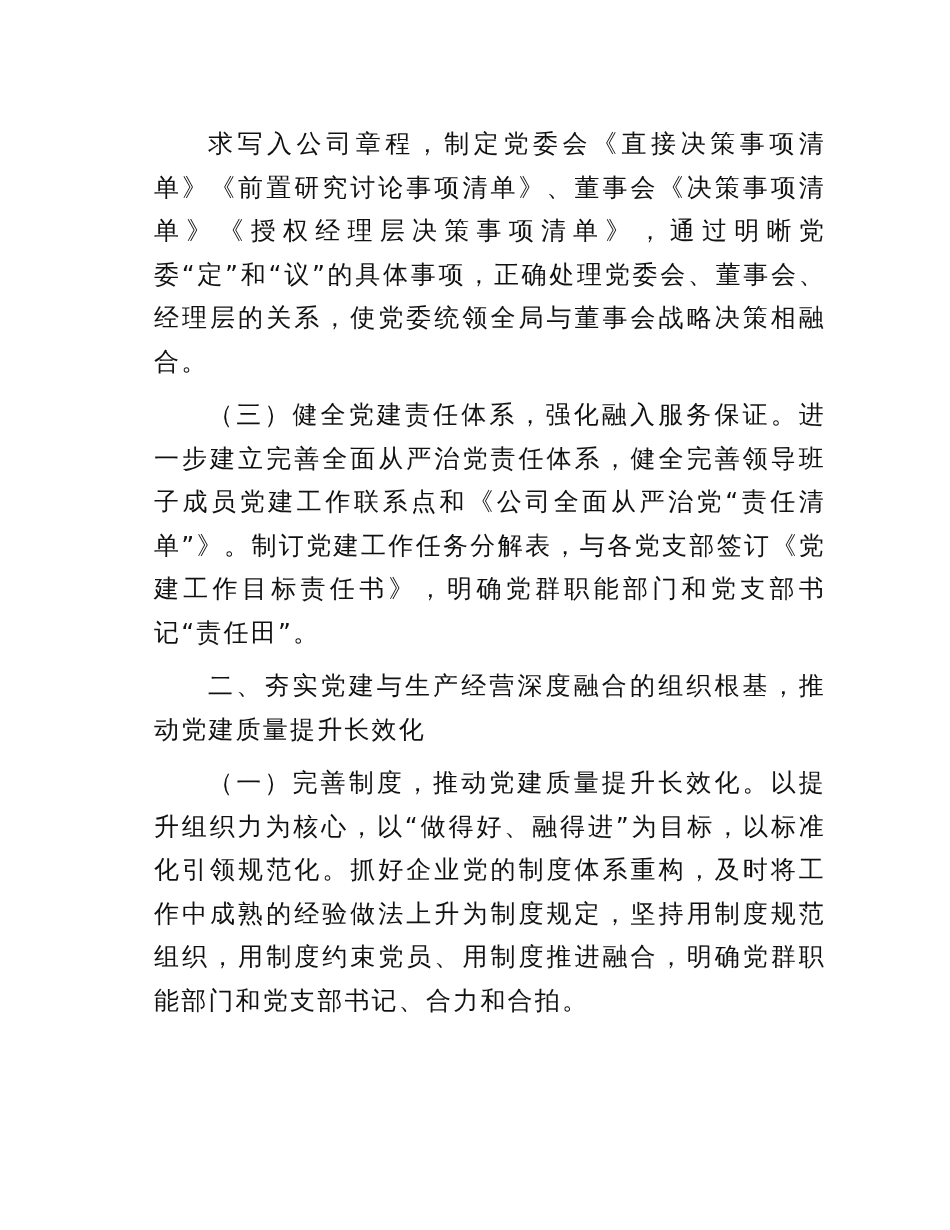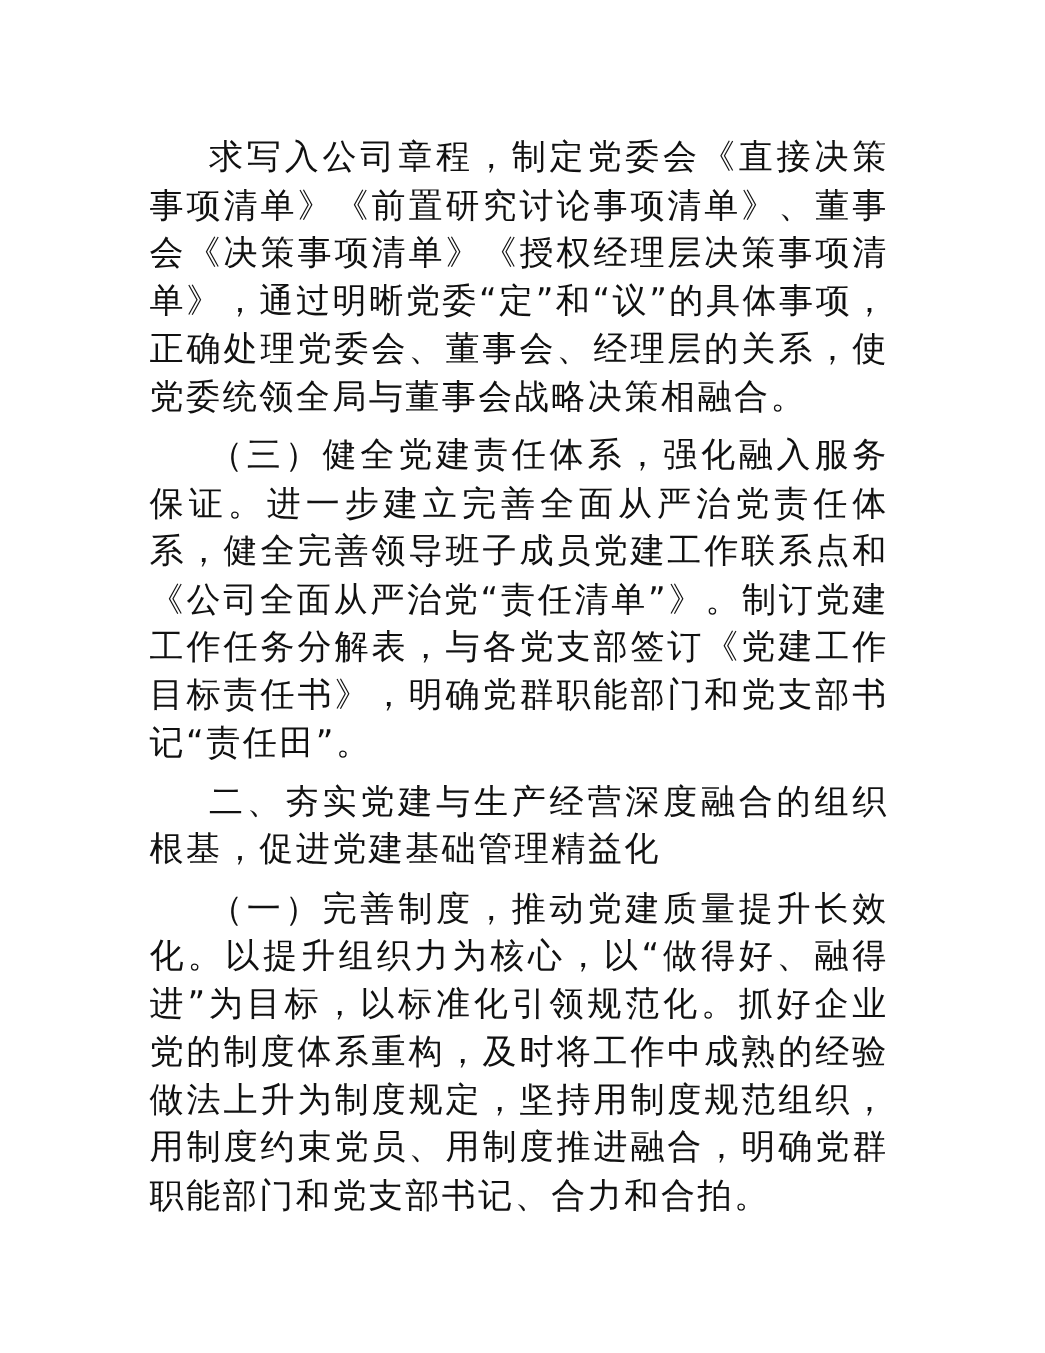--- a/index.html
+++ b/index.html
@@ -8,26 +8,26 @@
       background: #ffffff;
     }
     body {
       width: 950px;
       height: 1230px;
       position: relative;
       overflow: hidden;
     }
     .page {
       position: absolute;
-      left: 136px;
+      left: 154px;
       top: 122px;
       width: 672px;
       color: #111111;
       font-family: "DejaVu Sans", "Liberation Sans", sans-serif;
-      font-size: 31px;
+      font-size: 25px;
       line-height: 43.5px;
       letter-spacing: 2.2px;
     }
     .para {
       margin: 0 0 10px 0;
       text-align: justify;
       text-justify: inter-character;
       word-break: break-all;
     }
     .para.indent {
@@ -36,15 +36,15 @@
     .para.cont {
       text-indent: 54px;
     }
   </style>
 </head>
 <body>
 
 <div class="page">
   <p class="para cont">求写入公司章程，制定党委会《直接决策事项清单》《前置研究讨论事项清单》、董事会《决策事项清单》《授权经理层决策事项清单》，通过明晰党委“定”和“议”的具体事项，正确处理党委会、董事会、经理层的关系，使党委统领全局与董事会战略决策相融合。</p>
   <p class="para indent">（三）健全党建责任体系，强化融入服务保证。进一步建立完善全面从严治党责任体系，健全完善领导班子成员党建工作联系点和《公司全面从严治党“责任清单”》。制订党建工作任务分解表，与各党支部签订《党建工作目标责任书》，明确党群职能部门和党支部书记“责任田”。</p>
-  <p class="para indent">二、夯实党建与生产经营深度融合的组织根基，促进党建基础管理精益化</p>
+  <p class="para indent">二、夯实党建与生产经营深度融合的组织根基，推动党建质量提升长效化</p>
   <p class="para indent">（一）完善制度，推动党建质量提升长效化。以提升组织力为核心，以“做得好、融得进”为目标，以标准化引领规范化。抓好企业党的制度体系重构，及时将工作中成熟的经验做法上升为制度规定，坚持用制度规范组织，用制度约束党员、用制度推进融合，明确党群职能部门和党支部书记、合力和合拍。</p>
 </div>
 
 </body></html>

